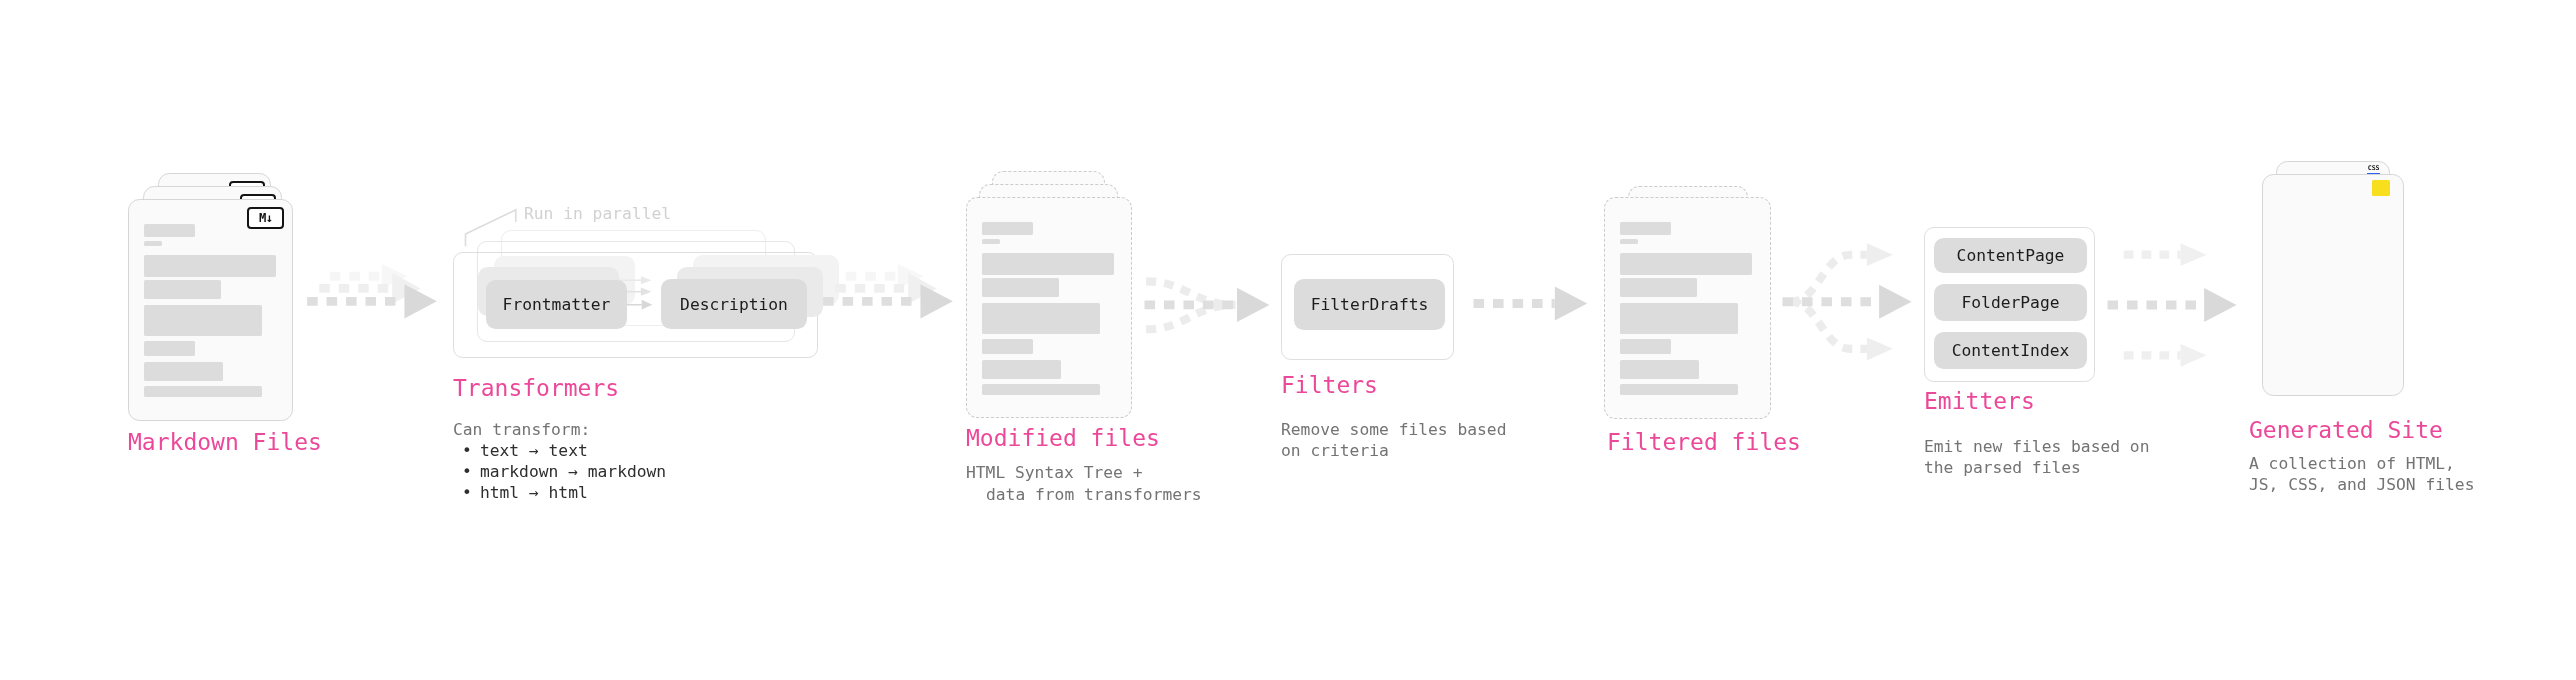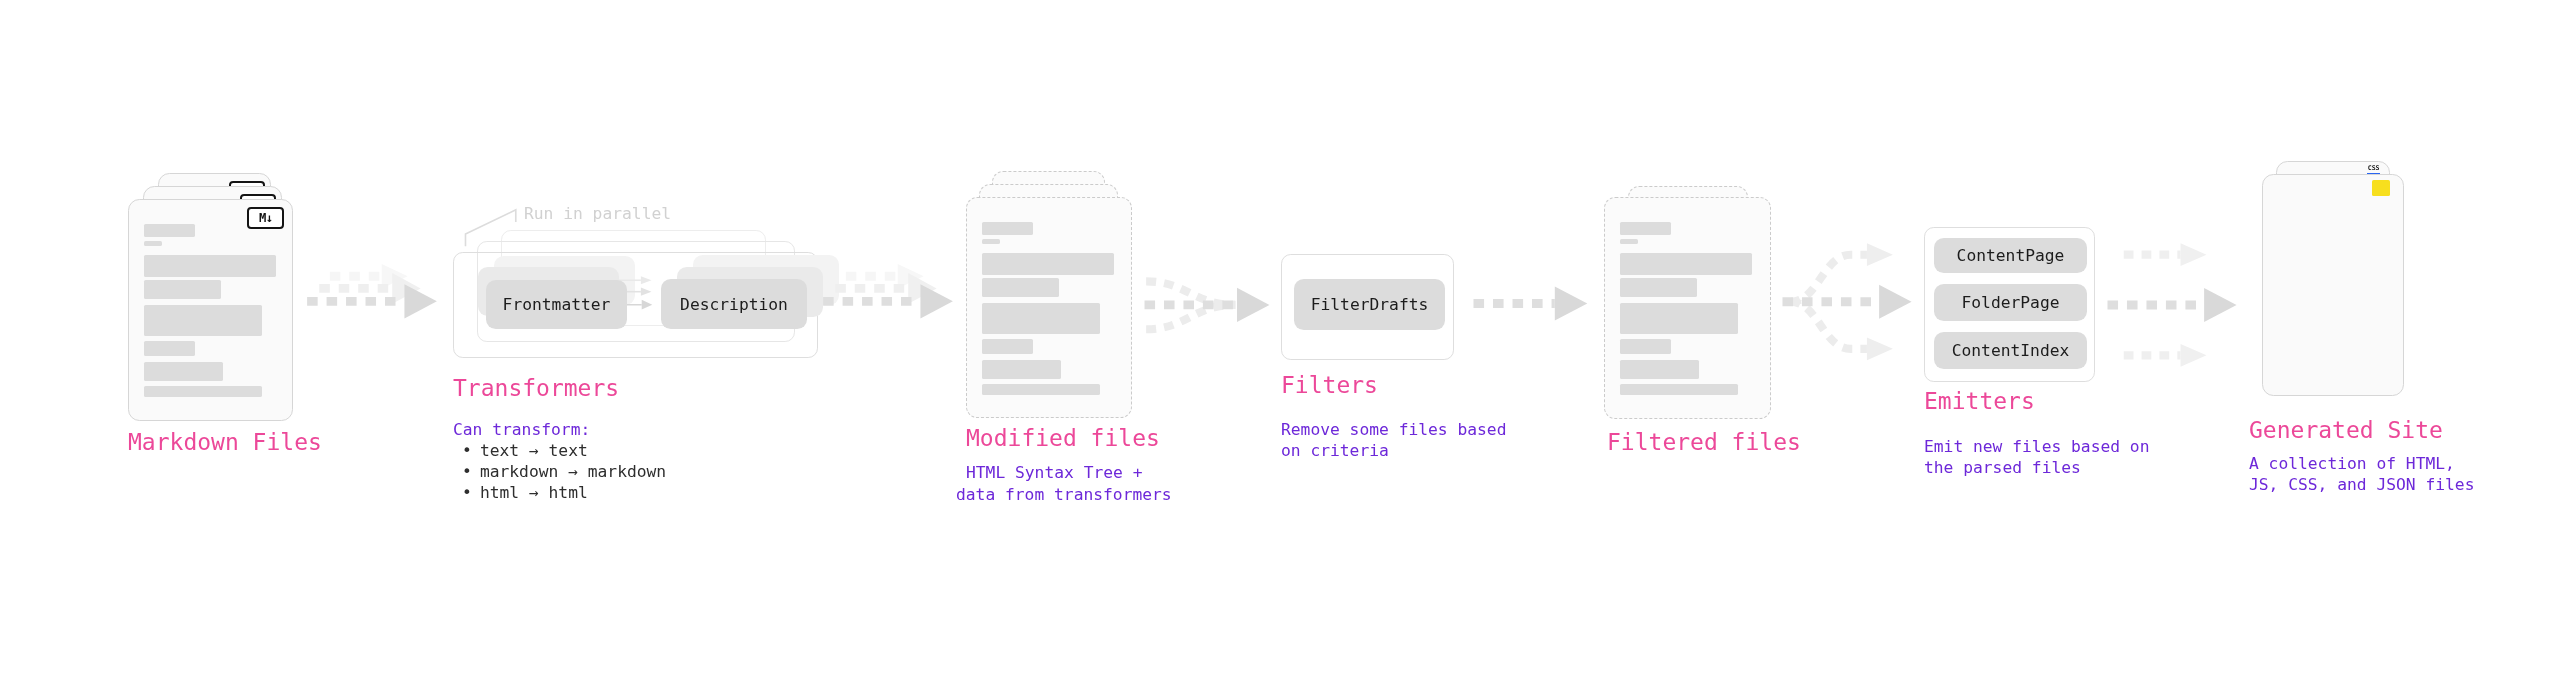--- a/index.html
+++ b/index.html
@@ -29,21 +29,21 @@
   .container{position:absolute;border:1.6px solid #dedede;border-radius:9.8px;box-sizing:border-box;background:transparent;}
   .container.c2{border-color:#e6e6e6;}
   .container.c3{border-color:#ededed;}
   .container.fill{background:#ffffff;}
   .gbox{position:absolute;background:#dcdcdc;border-radius:9.8px;display:flex;align-items:center;
         justify-content:center;font-size:16.3px;color:#1c1c1c;white-space:nowrap;}
   .gbox.g2{background:#eaeaea;}
   .gbox.g3{background:#f3f3f3;}
   
   .title{position:absolute;font-size:23px;color:#ec4899;white-space:nowrap;line-height:26px;}
-  .desc{position:absolute;font-size:16.3px;line-height:21px;color:#6d28d9;white-space:pre;}
+  .desc{position:absolute;font-size:16.3px;line-height:21px;color:#737373;white-space:pre;}
   .annotation{position:absolute;font-size:16.3px;line-height:21px;color:#d1d1d1;white-space:nowrap;}
   .bullets{position:absolute;font-size:16.3px;line-height:21px;color:#2e2e2e;}
   .bullet-row{display:flex;gap:8.1px;white-space:pre;}
   svg{position:absolute;overflow:visible;}
 </style>
 </head>
 <body>
 
 <div class="canvas">
 
@@ -139,21 +139,21 @@
         <div class="skel-bar" style="left: 15.4px; top: 55px; width: 132px; height: 22px;"></div>
         <div class="skel-bar" style="left: 15.4px; top: 80px; width: 77px; height: 18.7px;"></div>
         <div class="skel-bar" style="left: 15.4px; top: 105px; width: 118px; height: 31px;"></div>
         <div class="skel-bar" style="left: 15.4px; top: 141px; width: 51px; height: 14.6px;"></div>
         <div class="skel-bar" style="left: 15.4px; top: 162px; width: 79px; height: 18.7px;"></div>
         <div class="skel-bar" style="left: 15.4px; top: 186px; width: 118px; height: 11.4px;"></div>
       </div>
   </div>
   <div class="title" style="left:966px;top:425px;">Modified files</div>
   <div class="desc" style="left:966px;top:462px;">HTML Syntax Tree +</div>
-  <div class="desc" style="left:956px;top:484px;text-align:right;">data from transformers</div>
+  <div class="desc" style="left:986px;top:484px;text-align:right;">data from transformers</div>
 
   <svg style="left:1138px;top:270px;" width="142" height="73" viewBox="0 0 175 90">
     <path d="M10,14 C60,14 68,43 120,43" fill="none" stroke="#ececec" stroke-width="10" stroke-dasharray="12 10"></path>
     <path d="M10,73 C60,73 68,43 120,43" fill="none" stroke="#ececec" stroke-width="10" stroke-dasharray="12 10"></path>
     <line x1="8" y1="43" x2="122" y2="43" stroke="#dedede" stroke-width="11" stroke-dasharray="13 11"></line>
     <path d="M122,22 L162,43 L122,64 Z" fill="#d9d9d9"></path>
   </svg>
 
   <div class="container fill" style="left:1281px;top:254px;width:173px;height:106px;"></div>
   <div class="gbox" style="left:1294px;top:279px;width:151px;height:51px;">FilterDrafts</div>

